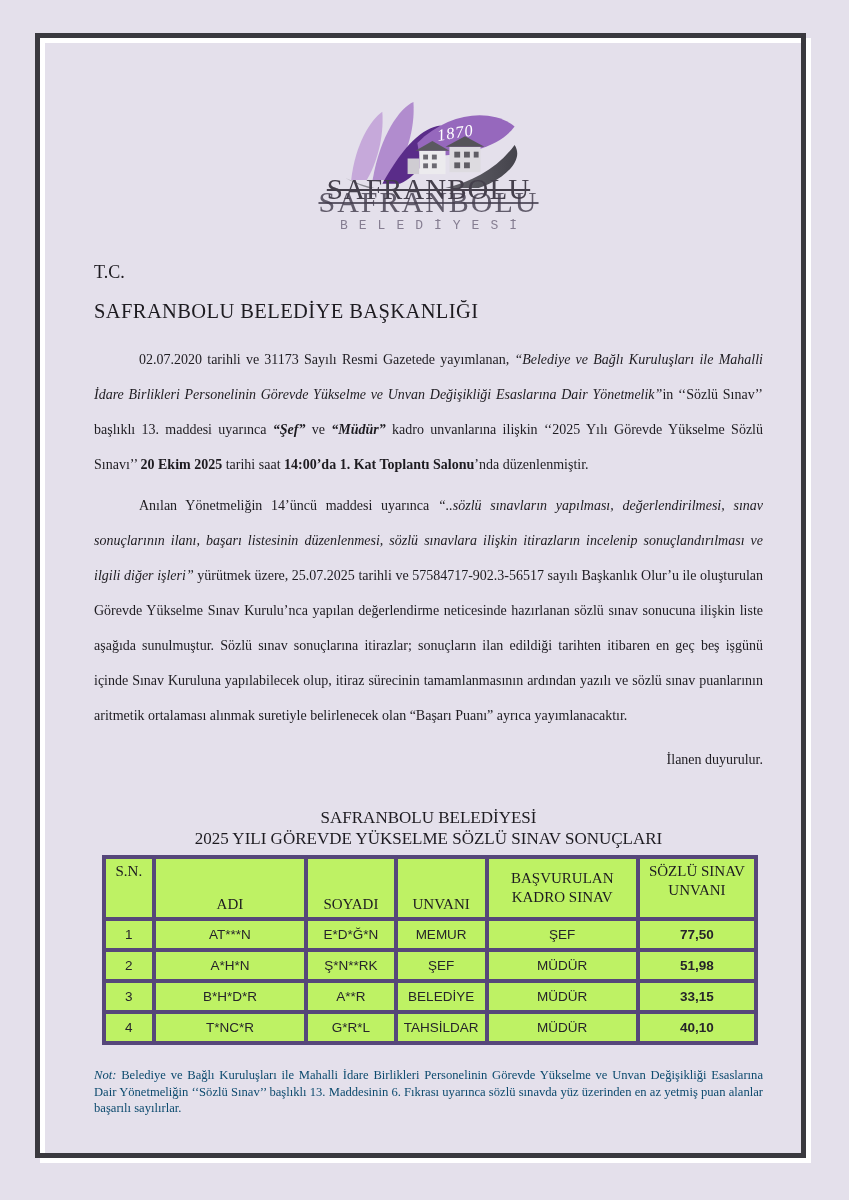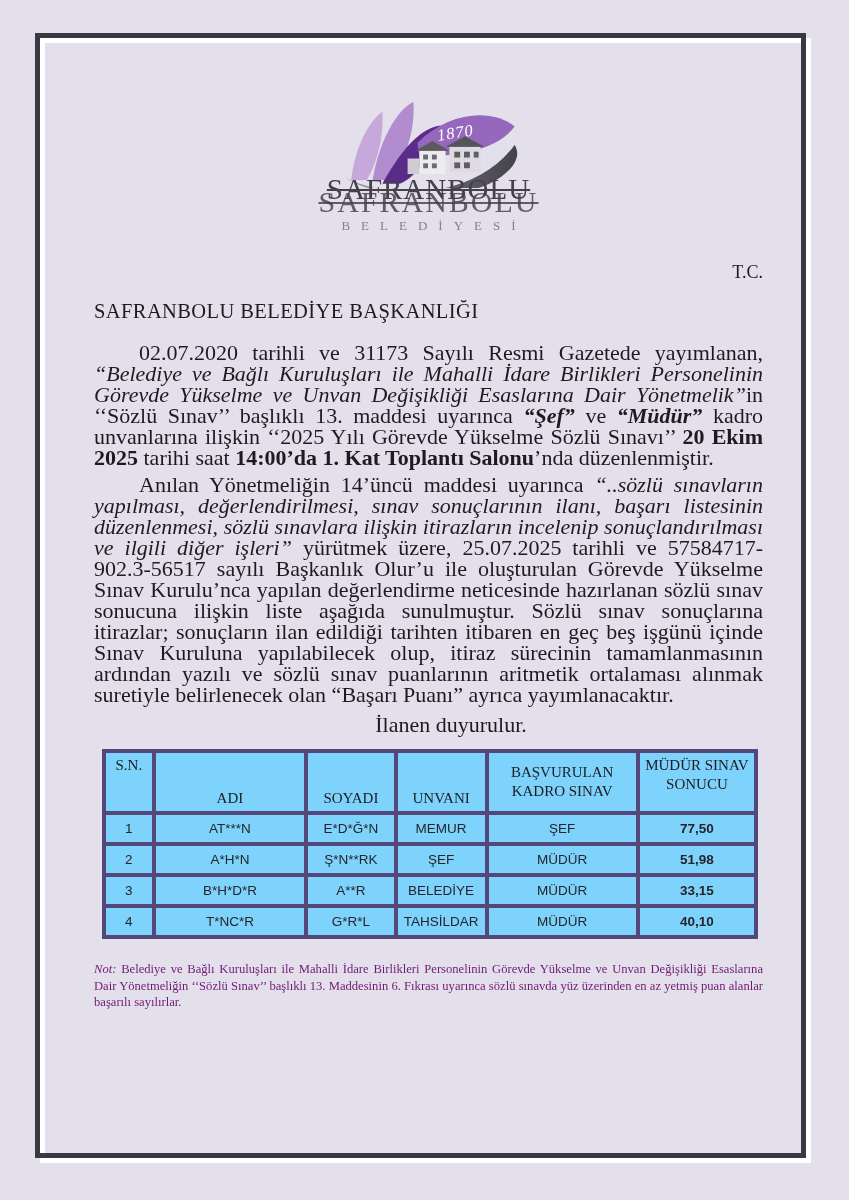--- a/index.html
+++ b/index.html
@@ -26,61 +26,61 @@
     font-family:"Liberation Serif",serif;
     text-decoration:line-through;
     text-decoration-thickness:2px;
     white-space:nowrap;
   }
   .wm1{font-size:29px;line-height:30px;letter-spacing:1px;color:#45404c;}
   .wm2{
     position:absolute;left:50%;top:13px;transform:translateX(-50%);
     font-size:30px;line-height:30px;letter-spacing:2px;color:rgba(68,62,78,.82);
   }
-  .wmsub{font-size:13px;letter-spacing:11px;padding-left:11px;color:#857d91;margin-top:14px;}
+  .wmsub{font-size:13px;letter-spacing:11px;padding-left:11px;color:#857d91;margin-top:14px;font-family:Liberation Mono, monospace;}
 
   
-  .tc{text-align:right;font-size:18px;margin:16px 0 0 0;}
+  .tc{text-align:left;font-size:18px;margin:16px 0 0 0;}
   .main-title{text-align:left;font-size:20.5px;letter-spacing:.4px;margin:17px 0 0 0;}
 
   
   .para{
-    font-size:22px;line-height:21px;text-align:justify;
+    font-size:14px;line-height:35px;text-align:justify;
     text-indent:45px;margin:0 0 6px 0;
   }
   .para.first{margin-top:19px;}
-  .ilanen{margin-top:9px;margin-bottom:0;text-align:center;}
+  .ilanen{margin-top:9px;margin-bottom:0;text-align:right;}
   .b{font-weight:bold;}
   .i{font-style:italic;}
   .bi{font-weight:bold;font-style:italic;}
 
   
   .tbl-title{ text-align:center;font-size:17px;line-height:21px;margin-top:30px;}
   table.results{
-    border-collapse:collapse;width:656px;margin-left:8px;margin-top:14px;
-    background:#7dd3fc;
+    border-collapse:collapse;width:656px;margin-left:8px;margin-top:6px;
+    background:#bef264;
   }
   .results th,.results td{border:4px solid #56477a;}
   .results tr.head{height:62px;}
   .results th{
     font-weight:normal;font-size:15px;text-align:center;
     padding:3px 2px;line-height:19px;
   }
   .results th.va-top{vertical-align:top;}
   .results th.va-bottom{vertical-align:bottom;}
   .results th.va-mid{vertical-align:middle;}
   .results td{
     font-family:"Liberation Sans",sans-serif;
     font-size:13.5px;text-align:center;height:27px;padding:0 2px;
     color:#26242a;vertical-align:middle;
   }
   .results td.score{font-weight:bold;}
 
   
-  .note{font-size:12.6px;line-height:16.5px;text-align:justify;margin-top:22px;color:#701a75;}
+  .note{font-size:12.6px;line-height:16.5px;text-align:justify;margin-top:22px;color:#0c4a6e;}
 </style>
 </head>
 <body>
 
 <div class="frame">
   <div class="doc">
 
     <div class="logo">
       <svg width="214" height="94" viewBox="0 0 220 96" aria-hidden="true">
         <defs>
@@ -126,38 +126,42 @@
 
     <div class="tc">T.C.</div>
     <div class="main-title">SAFRANBOLU BELEDİYE BAŞKANLIĞI</div>
 
     <p class="para first"><span>02.07.2020 tarihli ve 31173 Sayılı Resmi Gazetede yayımlanan, </span><span class="i">“Belediye ve Bağlı Kuruluşları ile Mahalli İdare Birlikleri Personelinin Görevde Yükselme ve Unvan Değişikliği Esaslarına Dair Yönetmelik”</span><span>in ‘‘Sözlü Sınav’’ başlıklı 13. maddesi uyarınca </span><span class="bi">“Şef”</span><span> ve </span><span class="bi">“Müdür”</span><span>  kadro unvanlarına ilişkin ‘‘2025 Yılı Görevde Yükselme Sözlü Sınavı’’  </span><span class="b">20 Ekim 2025</span><span> tarihi saat </span><span class="b">14:00’da 1. Kat Toplantı Salonu</span><span>’nda düzenlenmiştir.</span></p>
 
     <p class="para"><span>Anılan Yönetmeliğin 14’üncü maddesi uyarınca </span><span class="i">“..sözlü sınavların yapılması, değerlendirilmesi, sınav sonuçlarının ilanı, başarı listesinin düzenlenmesi, sözlü sınavlara ilişkin itirazların incelenip sonuçlandırılması ve ilgili diğer işleri”</span><span> yürütmek üzere, 25.07.2025 tarihli ve 57584717-902.3-56517 sayılı  Başkanlık Olur’u ile oluşturulan Görevde Yükselme Sınav Kurulu’nca yapılan değerlendirme neticesinde hazırlanan sözlü sınav sonucuna ilişkin liste aşağıda sunulmuştur. Sözlü sınav sonuçlarına itirazlar; sonuçların ilan edildiği tarihten itibaren en geç beş işgünü içinde Sınav Kuruluna yapılabilecek olup, itiraz sürecinin tamamlanmasının ardından yazılı ve sözlü sınav puanlarının aritmetik ortalaması alınmak suretiyle belirlenecek olan “Başarı Puanı” ayrıca yayımlanacaktır.</span></p>
 
     <p class="para ilanen">İlanen duyurulur.</p>
 
+    <div class="tbl-title">
+      <div>SAFRANBOLU BELEDİYESİ</div>
+      <div>2025 YILI GÖREVDE YÜKSELME SÖZLÜ SINAV SONUÇLARI</div>
+    </div>
 
     <table class="results">
       <colgroup>
         <col style="width:50px">
           <col style="width:154px">
           <col style="width:90px">
         <col style="width:91px">
           <col style="width:152px">
           <col style="width:119px">
       </colgroup>
       <tbody>
           <tr class="head">
         <th class="va-top">S.N.</th>
         <th class="va-bottom">ADI</th>
         <th class="va-bottom">SOYADI</th>
         <th class="va-bottom">UNVANI</th>
         <th class="va-mid">BAŞVURULAN KADRO SINAV</th>
-        <th class="va-top">MÜDÜR SINAV SONUCU</th>
+        <th class="va-top">SÖZLÜ SINAV UNVANI</th>
       </tr>
       <tr>
         <td>1</td>
         <td>AT***N</td>
         <td>E*D*Ğ*N</td>
         <td>MEMUR</td>
         <td>ŞEF</td>
         <td class="score">77,50</td>
       </tr>
       <tr>

